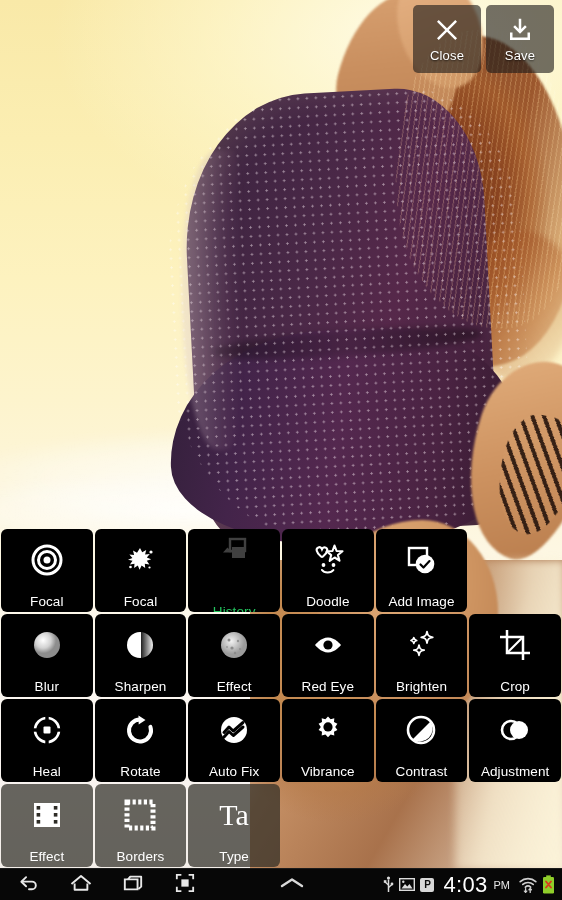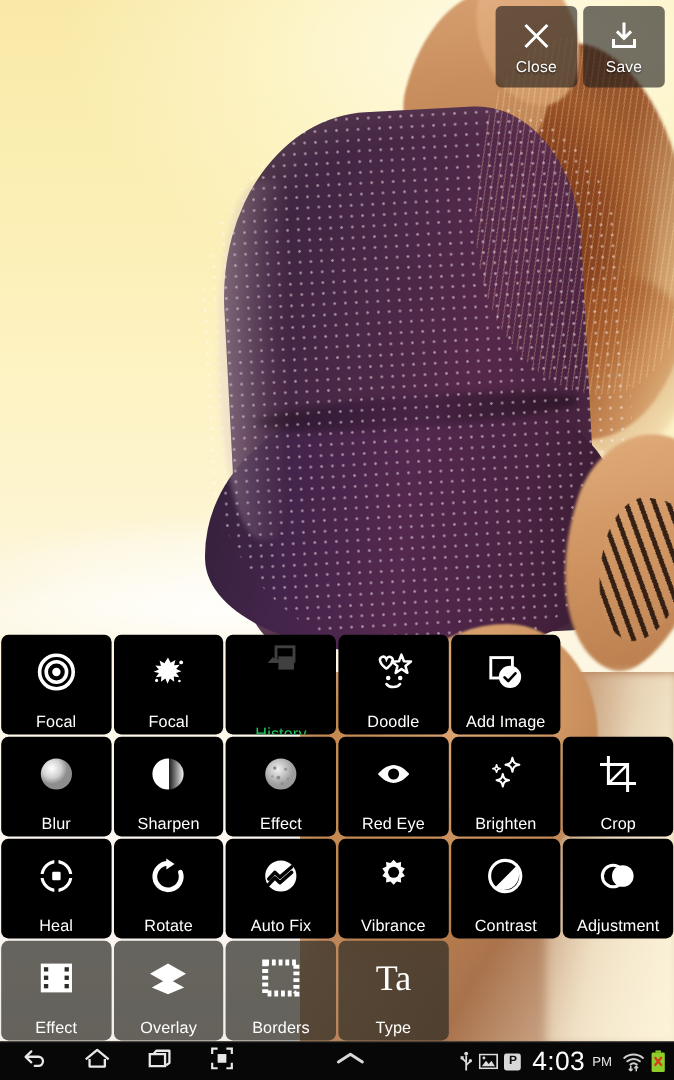--- a/index.html
+++ b/index.html
@@ -519,29 +519,20 @@
           <rect x="5.6" y="15" width="3.6" height="3.6" fill="#2e2c26"></rect>
           <rect x="5.6" y="22" width="3.6" height="3.6" fill="#2e2c26"></rect>
           <rect x="22.8" y="8" width="3.6" height="3.6" fill="#2e2c26"></rect>
           <rect x="22.8" y="15" width="3.6" height="3.6" fill="#2e2c26"></rect>
           <rect x="22.8" y="22" width="3.6" height="3.6" fill="#2e2c26"></rect>
         </svg>
       </span>
       <span class="tlbl">Effect</span>
     </div>
 
-    <div class="tile translucent">
-      <span class="ico">
-        <svg width="36" height="32" viewBox="0 0 36 32">
-          <path d="M18 4 33 12.5 18 21 3 12.5 18 4Z" fill="#fff"></path>
-          <path d="M18 16.5 31.5 24 18 29.5 4.5 24 18 16.5Z" fill="#fff"></path>
-        </svg>
-      </span>
-      <span class="tlbl">Overlay</span>
-    </div>
 
     <div class="tile translucent">
       <span class="ico">
         <svg width="34" height="34" viewBox="0 0 34 34">
           <rect x="4" y="4" width="26" height="26" fill="none" stroke="#fff" stroke-width="5" stroke-dasharray="3.2 2.4"></rect>
         </svg>
       </span>
       <span class="tlbl">Borders</span>
     </div>
 

